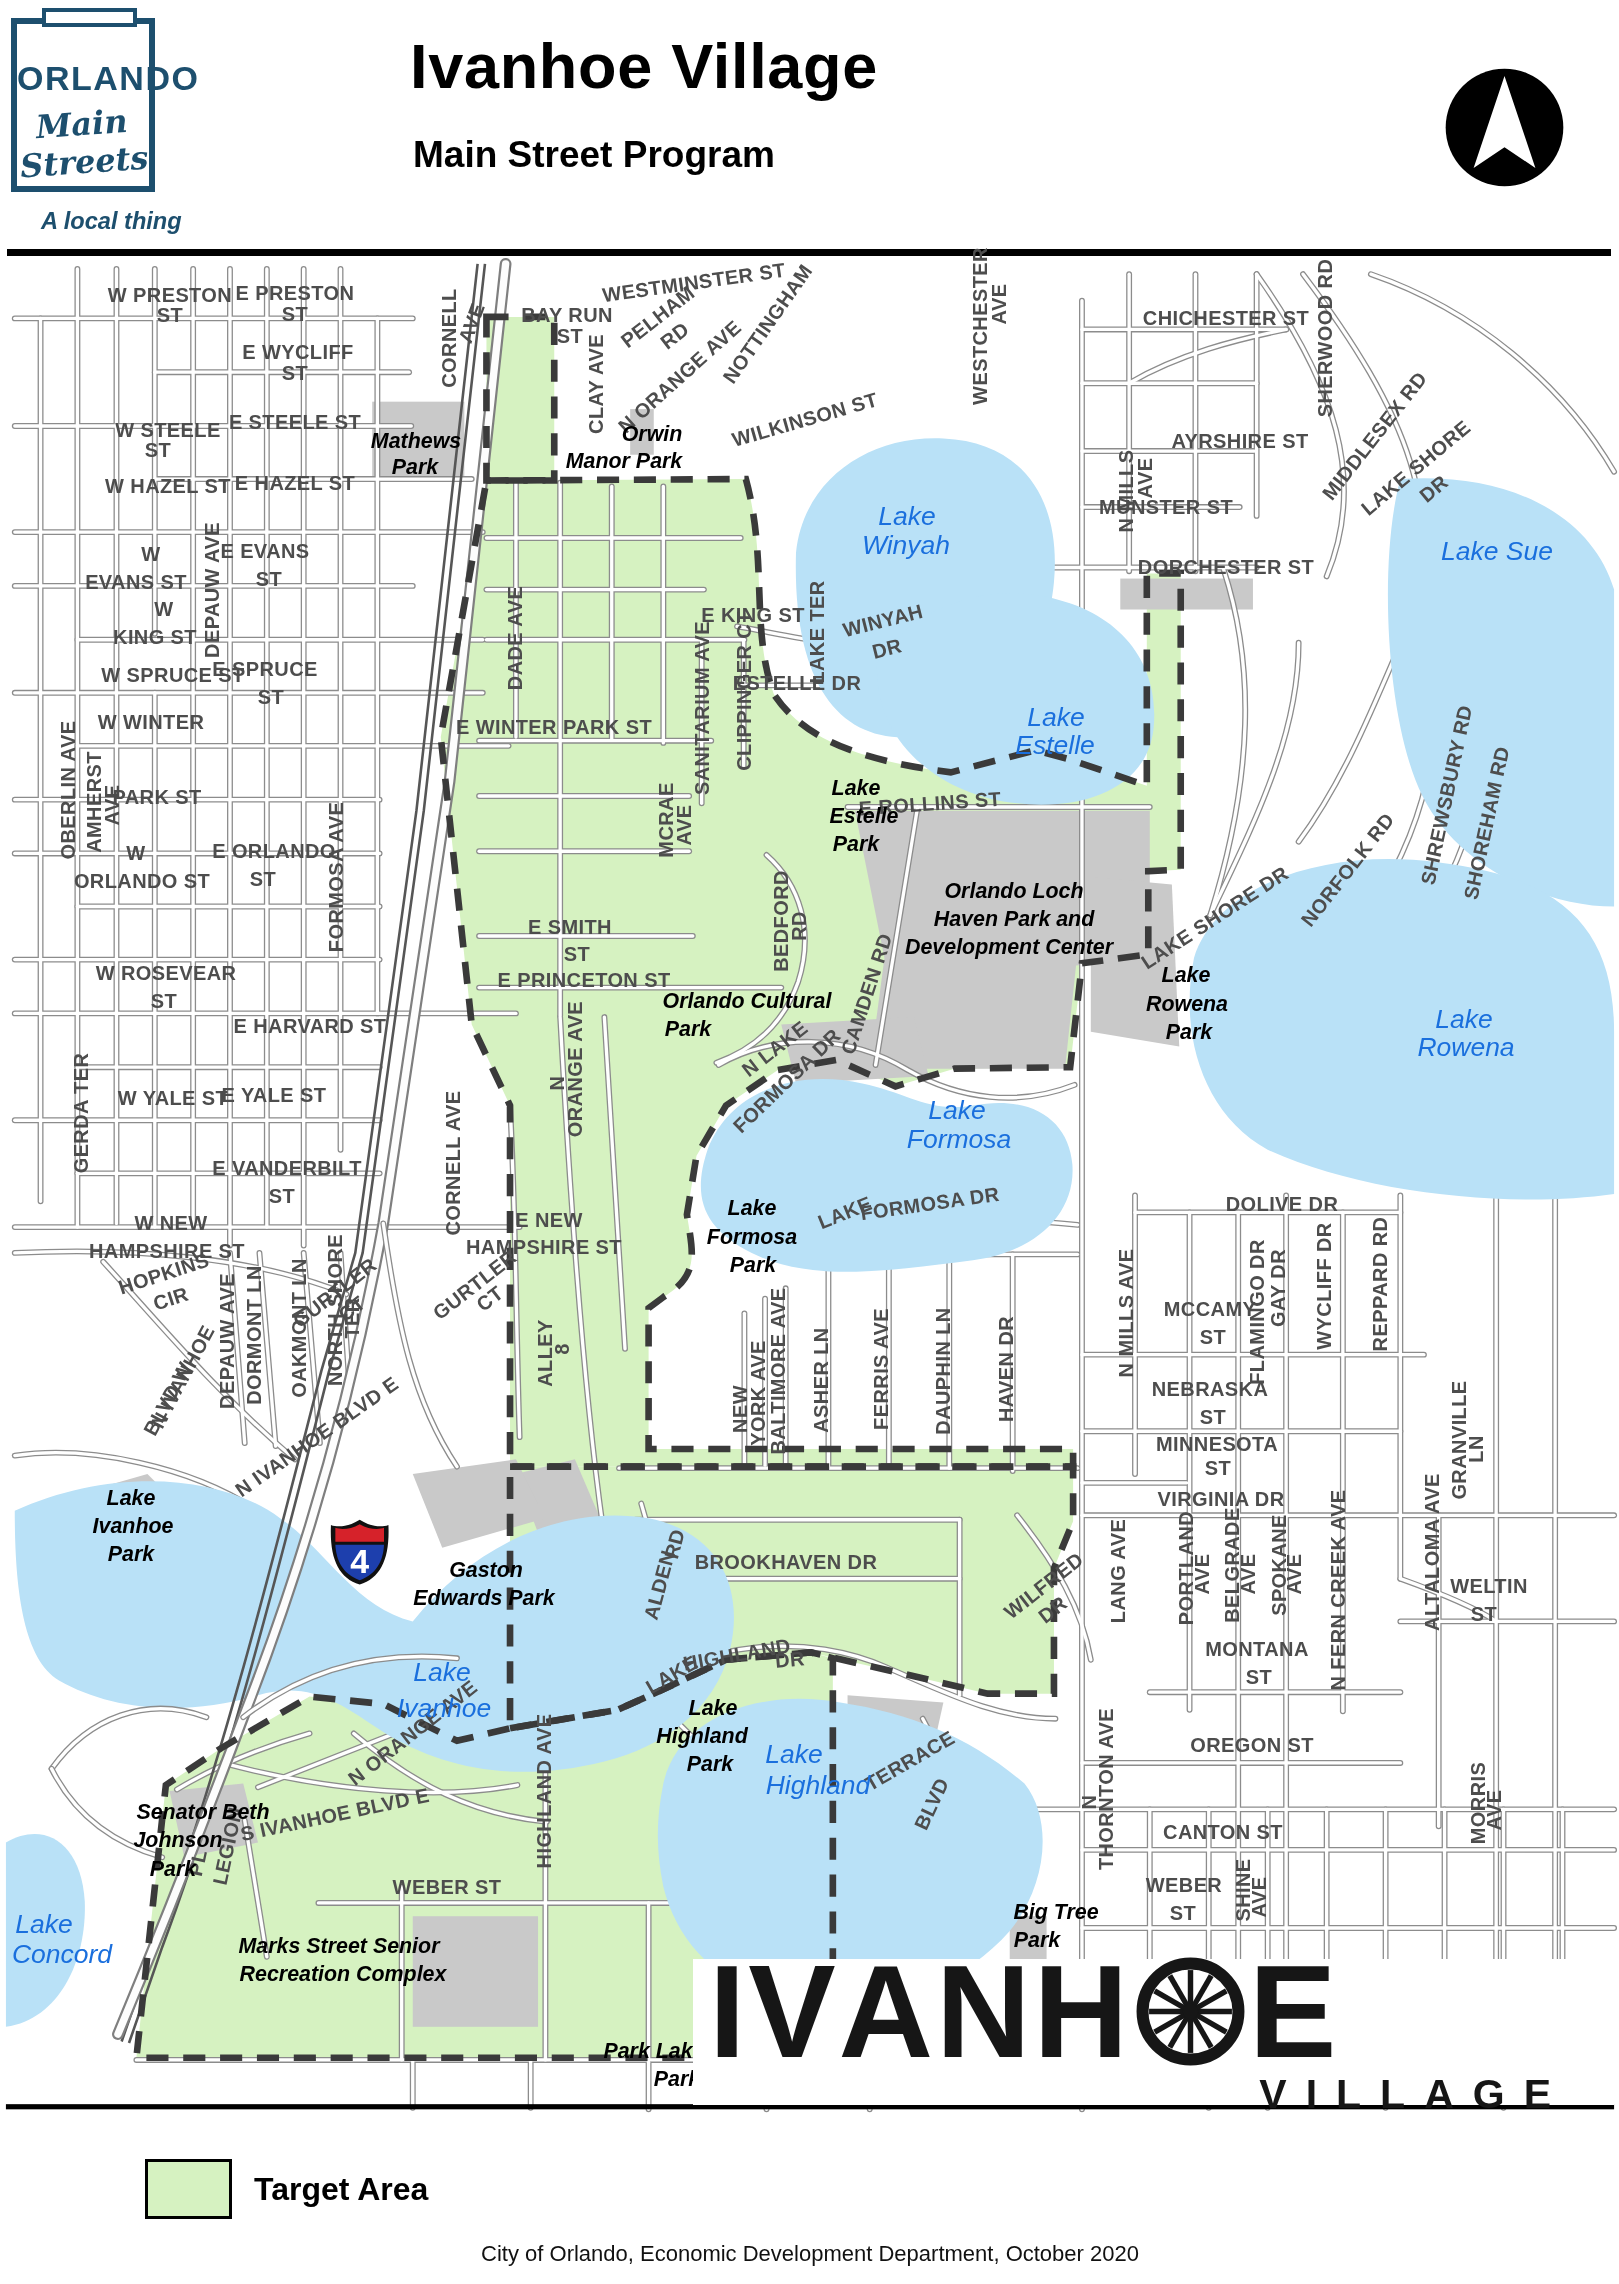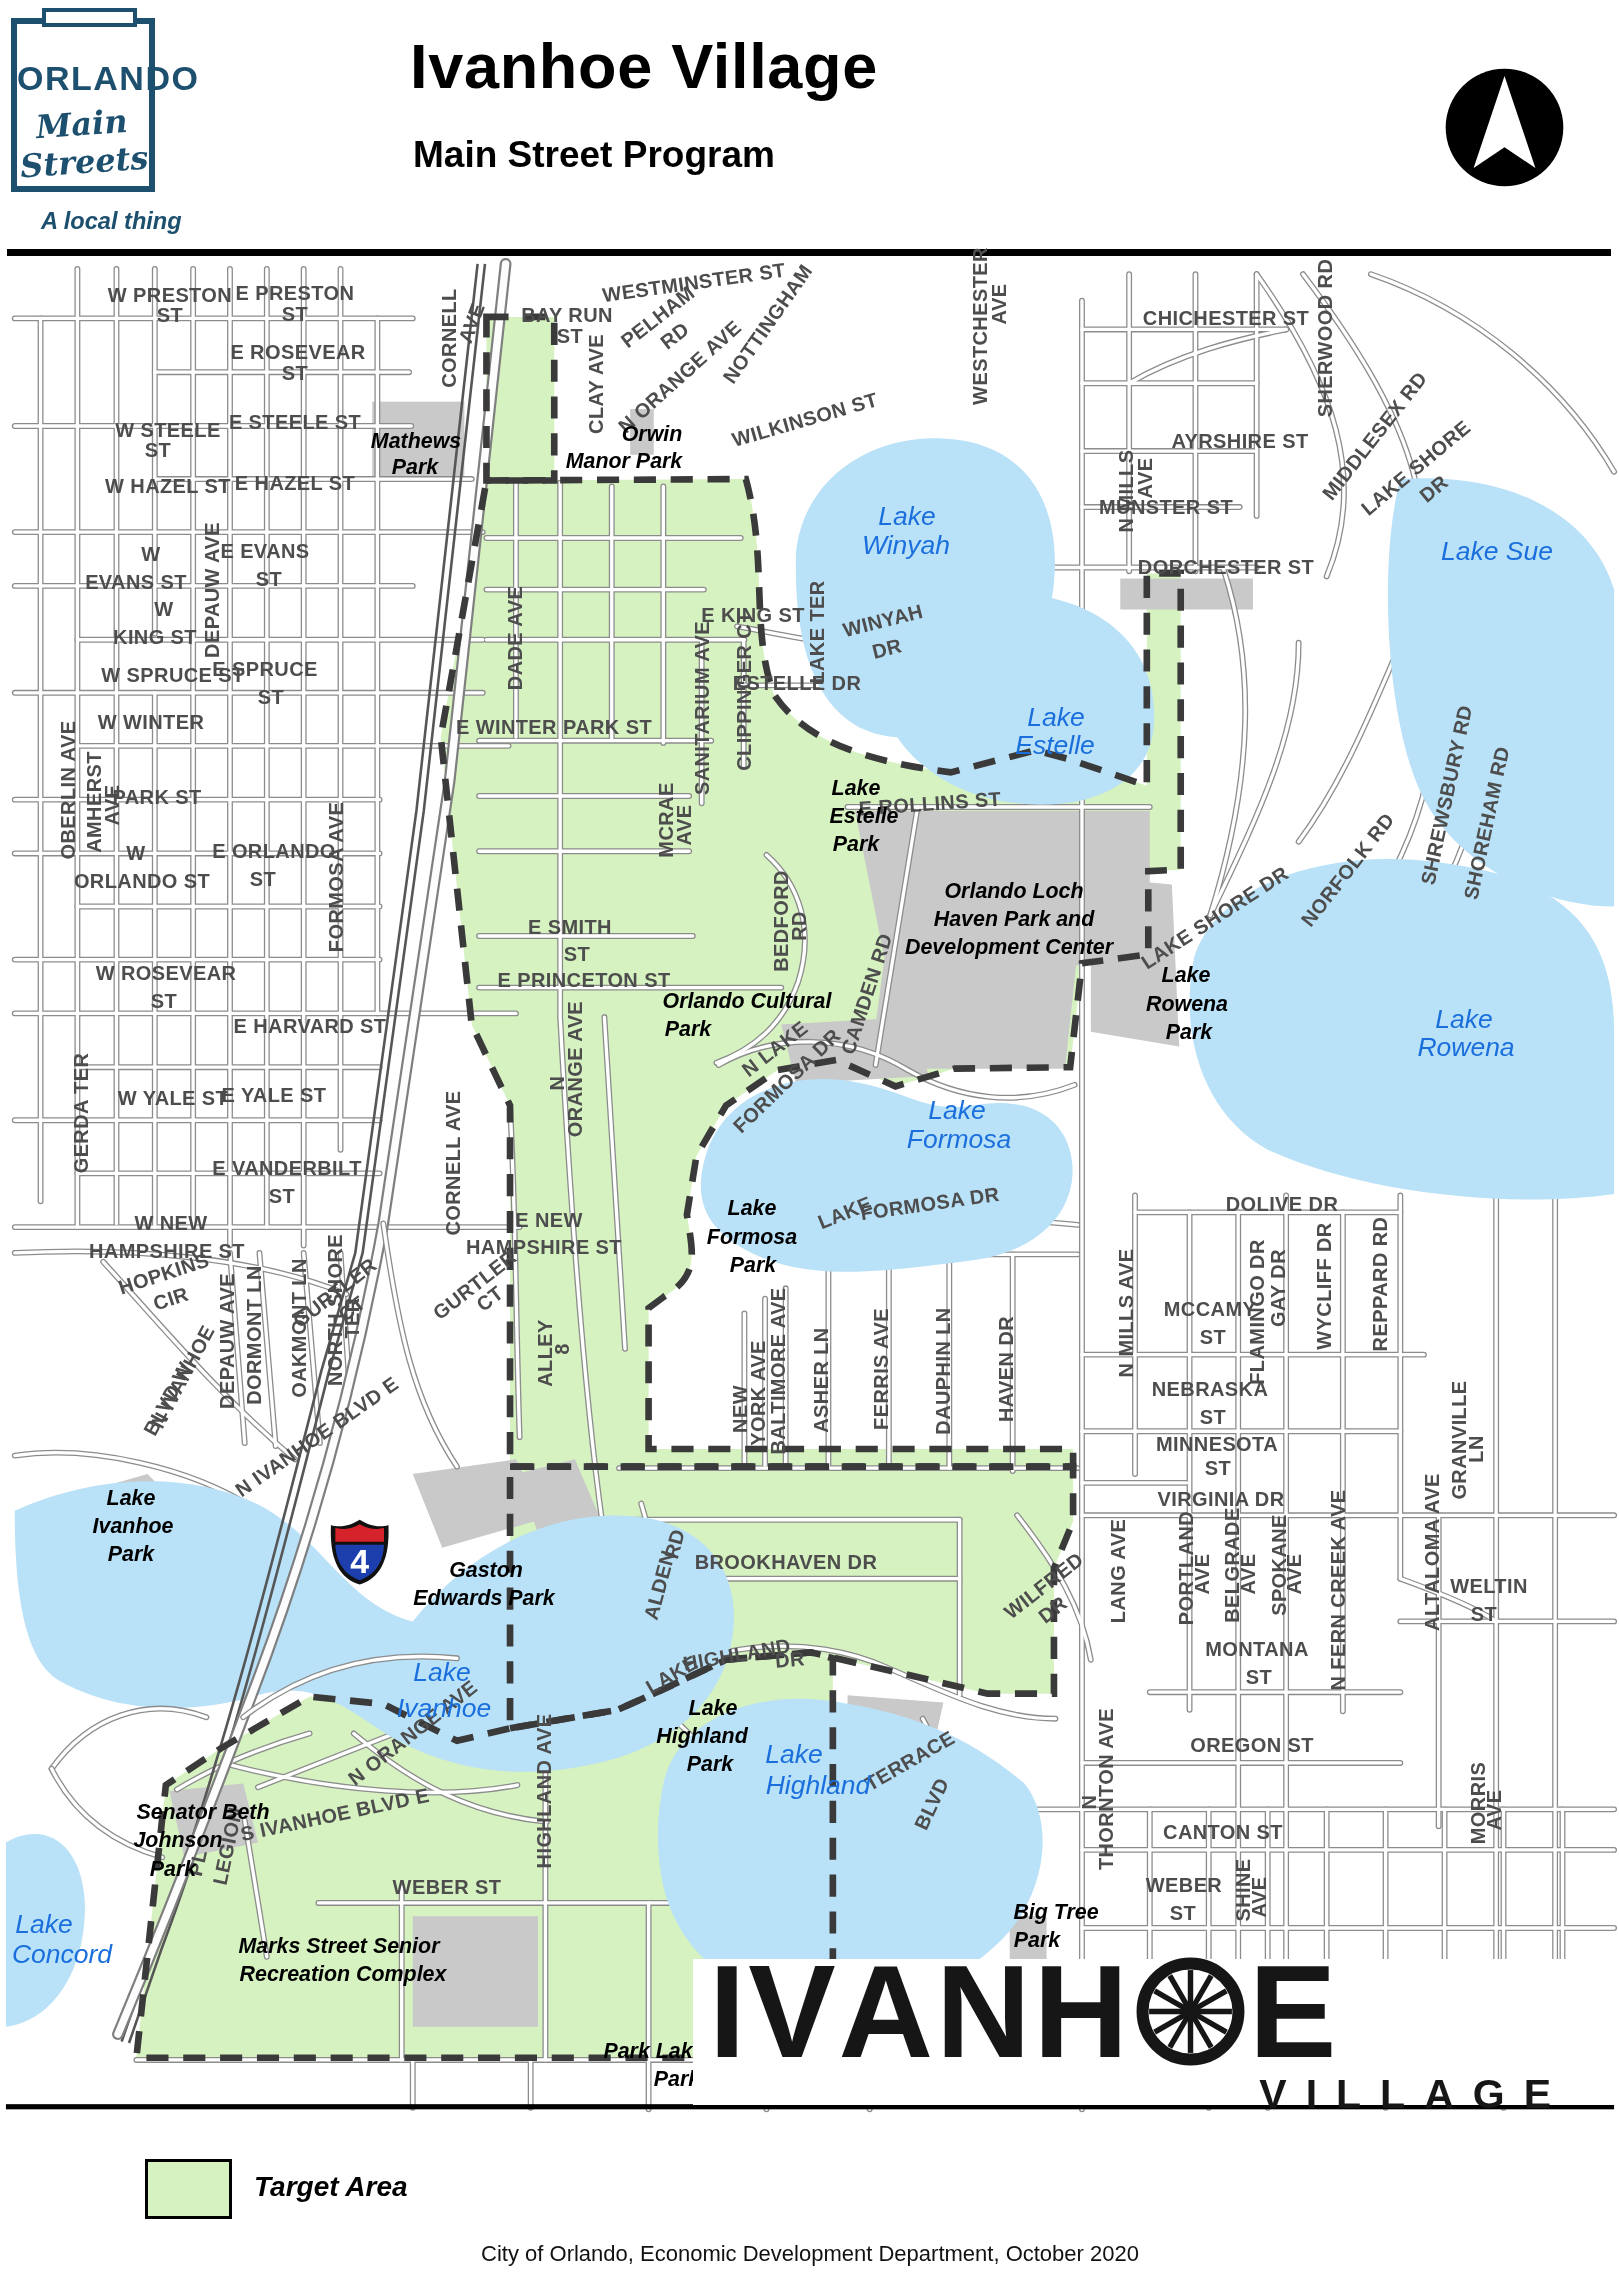--- a/index.html
+++ b/index.html
@@ -26,21 +26,21 @@
   .graypark{fill:#c9c9c9;}
   .lake{fill:#b9e1f7;}
   .rc{stroke:#8c8c8c;stroke-width:8;fill:none;stroke-linecap:round;stroke-linejoin:round;}
   .rf{stroke:#ffffff;stroke-width:4.5;fill:none;stroke-linecap:round;stroke-linejoin:round;}
   .rail{stroke:#565656;stroke-width:3.5;fill:none;}
   .hwc{stroke:#7f7f7f;stroke-width:16;fill:none;stroke-linecap:round;}
   .hwf{stroke:#fdfdfd;stroke-width:10;fill:none;stroke-linecap:round;}
   .bd{fill:none;stroke:#3a3a3a;stroke-width:9;stroke-dasharray:30 20;}
   
   .legend-swatch{left:145px;top:2159px;width:87px;height:60px;background:#d6f2c1;border:3.7px solid #000;box-sizing:border-box;}
-  .legend-label{left:254px;top:2171px;font-size:28px;font-weight:bold;font-style:italic;color:#000;}
+  .legend-label{left:254px;top:2171px;font-size:32px;font-weight:bold;color:#000;}
   .footer-credit{left:50%;transform:translateX(-50%);top:2241px;font-size:22px;color:#111;}
   
   .brand-box{left:693px;top:1959px;width:921px;height:146px;background:#fff;}
   .wordmark{position:absolute;left:16px;top:-13.3px;display:flex;align-items:center;color:#161616;}
   .wordmark span{font-size:131px;font-weight:900;letter-spacing:2.9px;line-height:1;}
   .wheel{width:109px;height:109px;margin:0 4.4px;}
   .wordmark-sub{position:absolute;right:44px;top:112px;font-size:41px;font-weight:bold;letter-spacing:19px;color:#161616;}
 </style>
 </head>
 <body>
@@ -271,21 +271,21 @@
   <circle cx="85" cy="85" r="80" fill="#000"></circle>
   <path d="M85,15 L43,140 L85,112 L127,140 Z" fill="#fff"></path>
 </svg>
 <div class="abs header-rule"></div>
 
 <div class="abs" id="label-layer" style="left:0;top:0;width:1620px;height:2284px;">
     <span class="ml s" style="left: 170px; top: 295px; transform: translate(-50%, -50%) rotate(0deg);">W PRESTON</span>
     <span class="ml s" style="left: 170px; top: 315px; transform: translate(-50%, -50%) rotate(0deg);">ST</span>
     <span class="ml s" style="left: 295px; top: 293px; transform: translate(-50%, -50%) rotate(0deg);">E PRESTON</span>
     <span class="ml s" style="left: 295px; top: 314px; transform: translate(-50%, -50%) rotate(0deg);">ST</span>
-    <span class="ml s" style="left: 298px; top: 352px; transform: translate(-50%, -50%) rotate(0deg);">E ROSEVEAR</span>
+    <span class="ml s" style="left: 298px; top: 352px; transform: translate(-50%, -50%) rotate(0deg);">E WYCLIFF</span>
     <span class="ml s" style="left: 295px; top: 373px; transform: translate(-50%, -50%) rotate(0deg);">ST</span>
     <span class="ml s" style="left: 168px; top: 430px; transform: translate(-50%, -50%) rotate(0deg);">W STEELE</span>
     <span class="ml s" style="left: 158px; top: 450px; transform: translate(-50%, -50%) rotate(0deg);">ST</span>
     <span class="ml s" style="left: 295px; top: 422px; transform: translate(-50%, -50%) rotate(0deg);">E STEELE ST</span>
     <span class="ml s" style="left: 168px; top: 486px; transform: translate(-50%, -50%) rotate(0deg);">W HAZEL ST</span>
     <span class="ml s" style="left: 295px; top: 483px; transform: translate(-50%, -50%) rotate(0deg);">E HAZEL ST</span>
     <span class="ml s" style="left: 449px; top: 338px; transform: translate(-50%, -50%) rotate(-90deg);">CORNELL</span>
     <span class="ml s" style="left: 472px; top: 323px; transform: translate(-50%, -50%) rotate(-70deg);">AVE</span>
     <span class="ml s" style="left: 567px; top: 315px; transform: translate(-50%, -50%) rotate(0deg);">BAY RUN</span>
     <span class="ml s" style="left: 570px; top: 336px; transform: translate(-50%, -50%) rotate(0deg);">ST</span>

